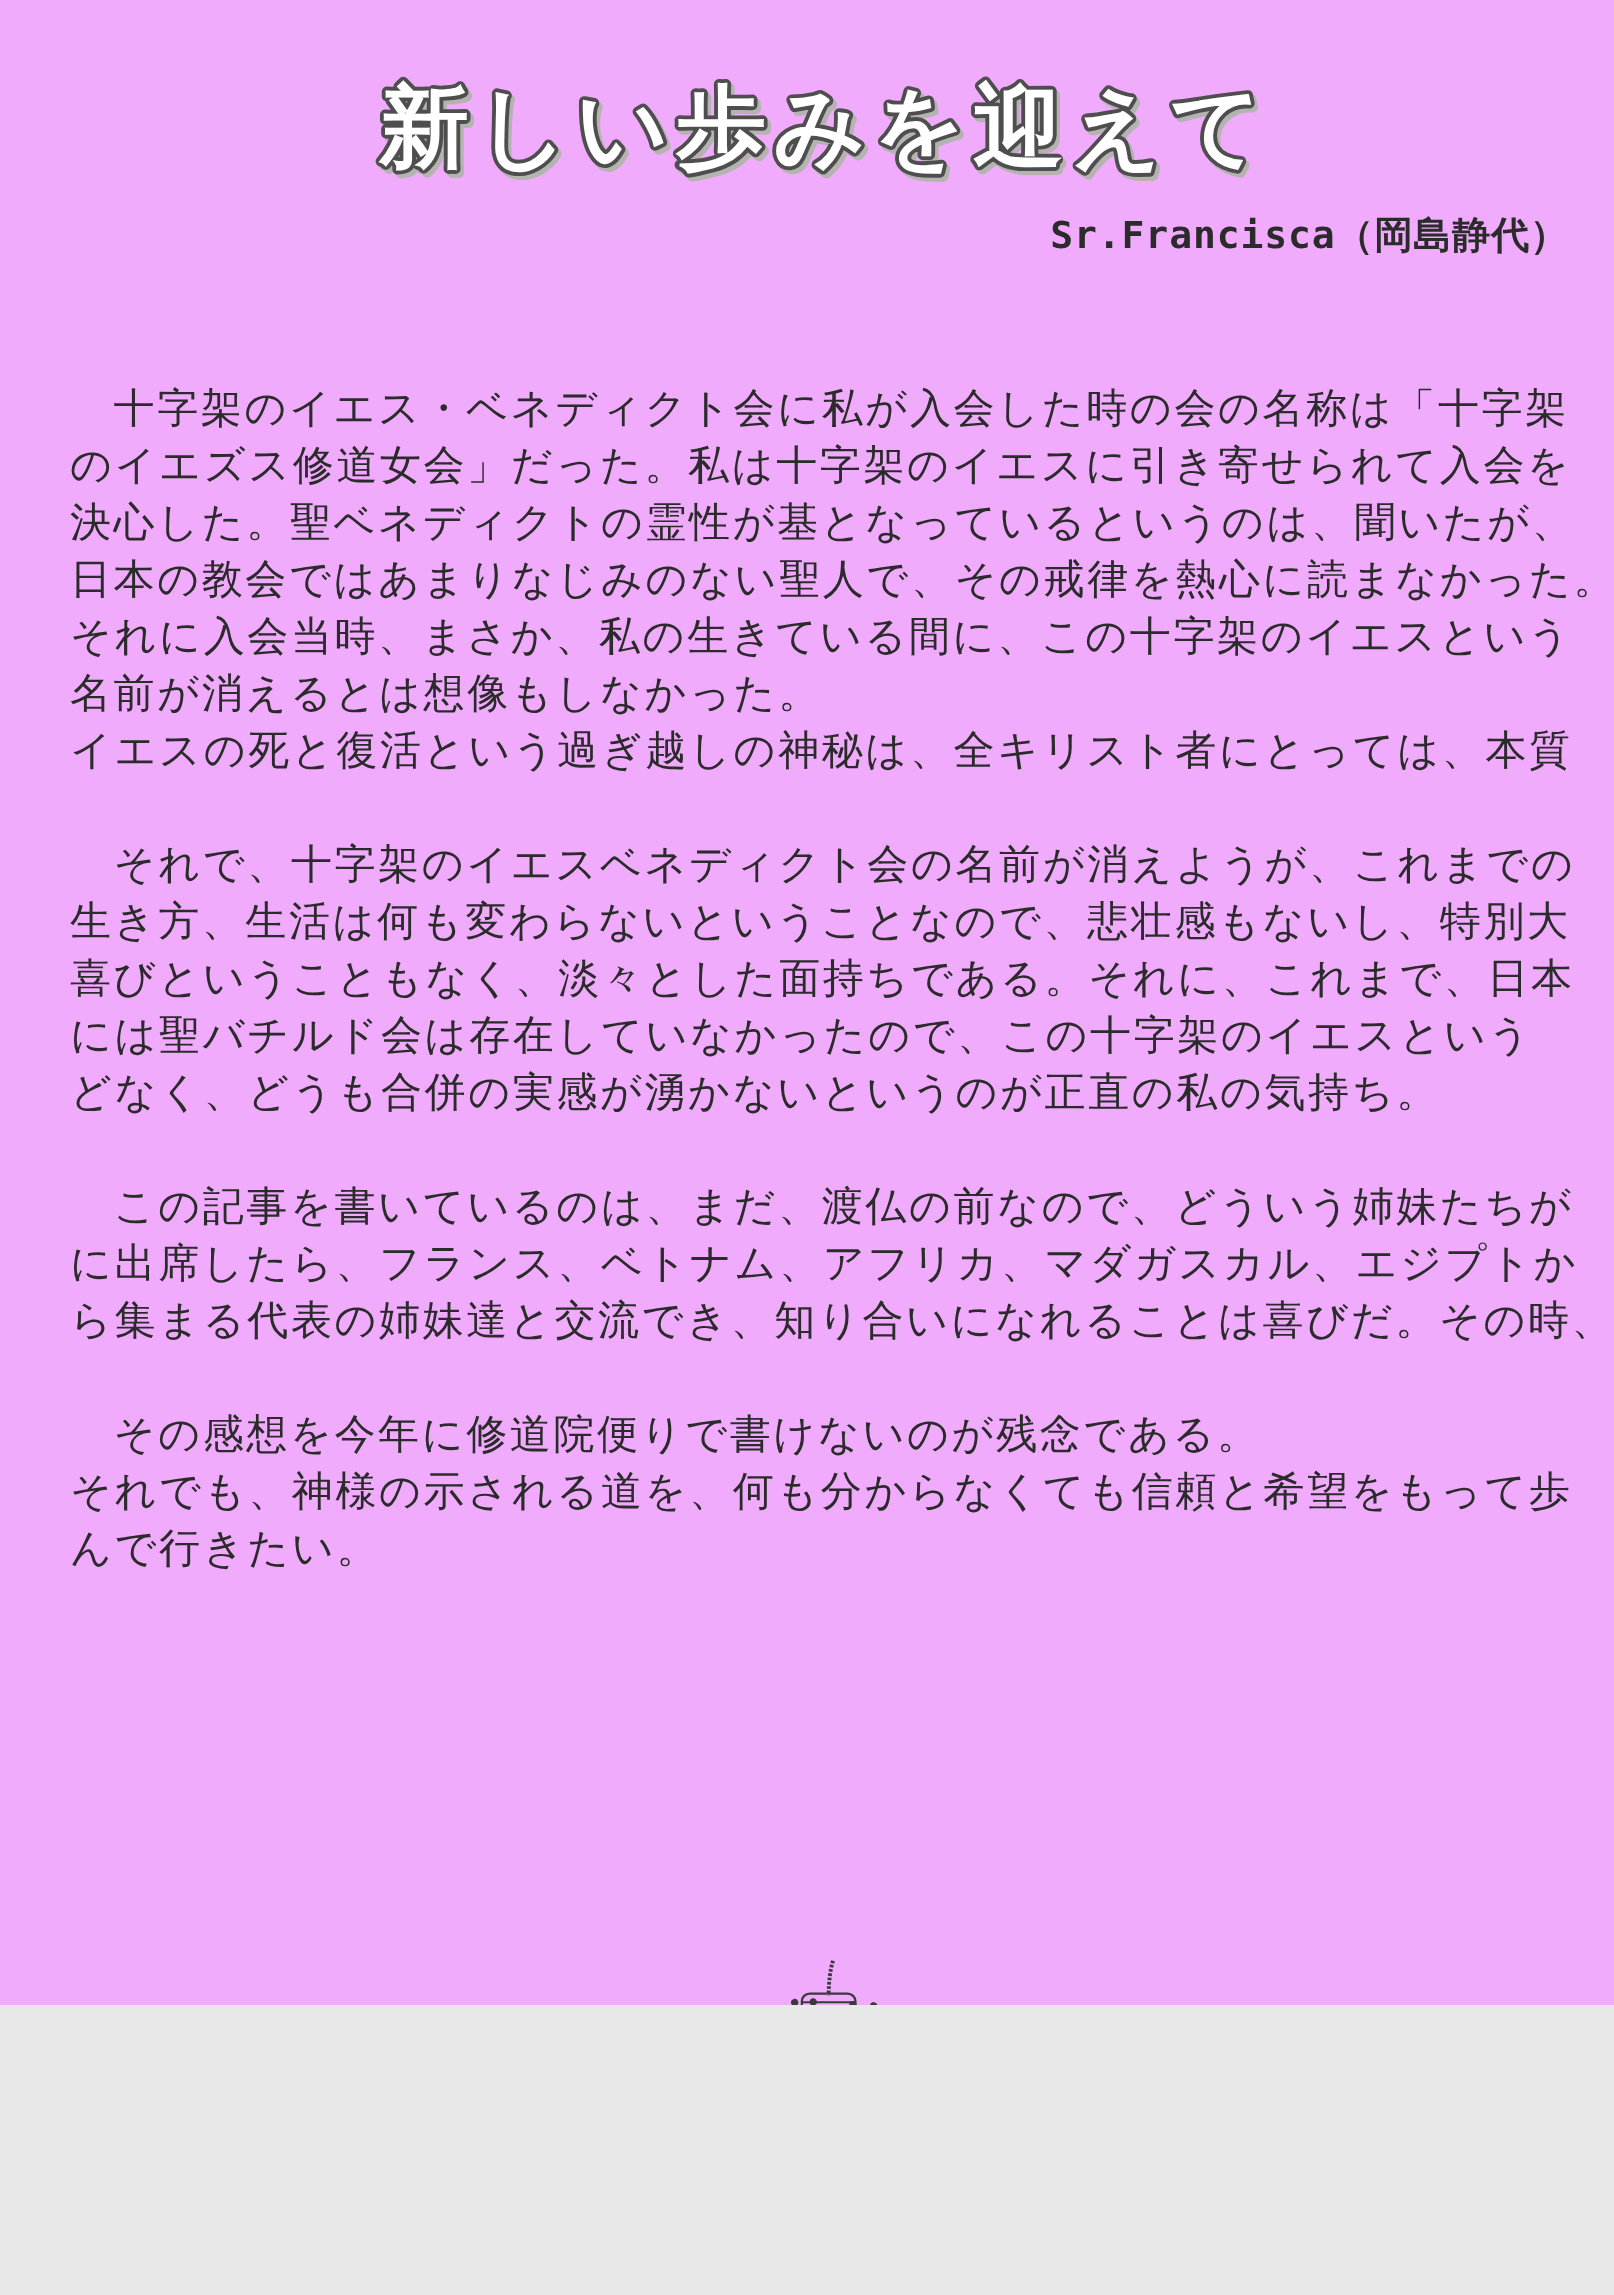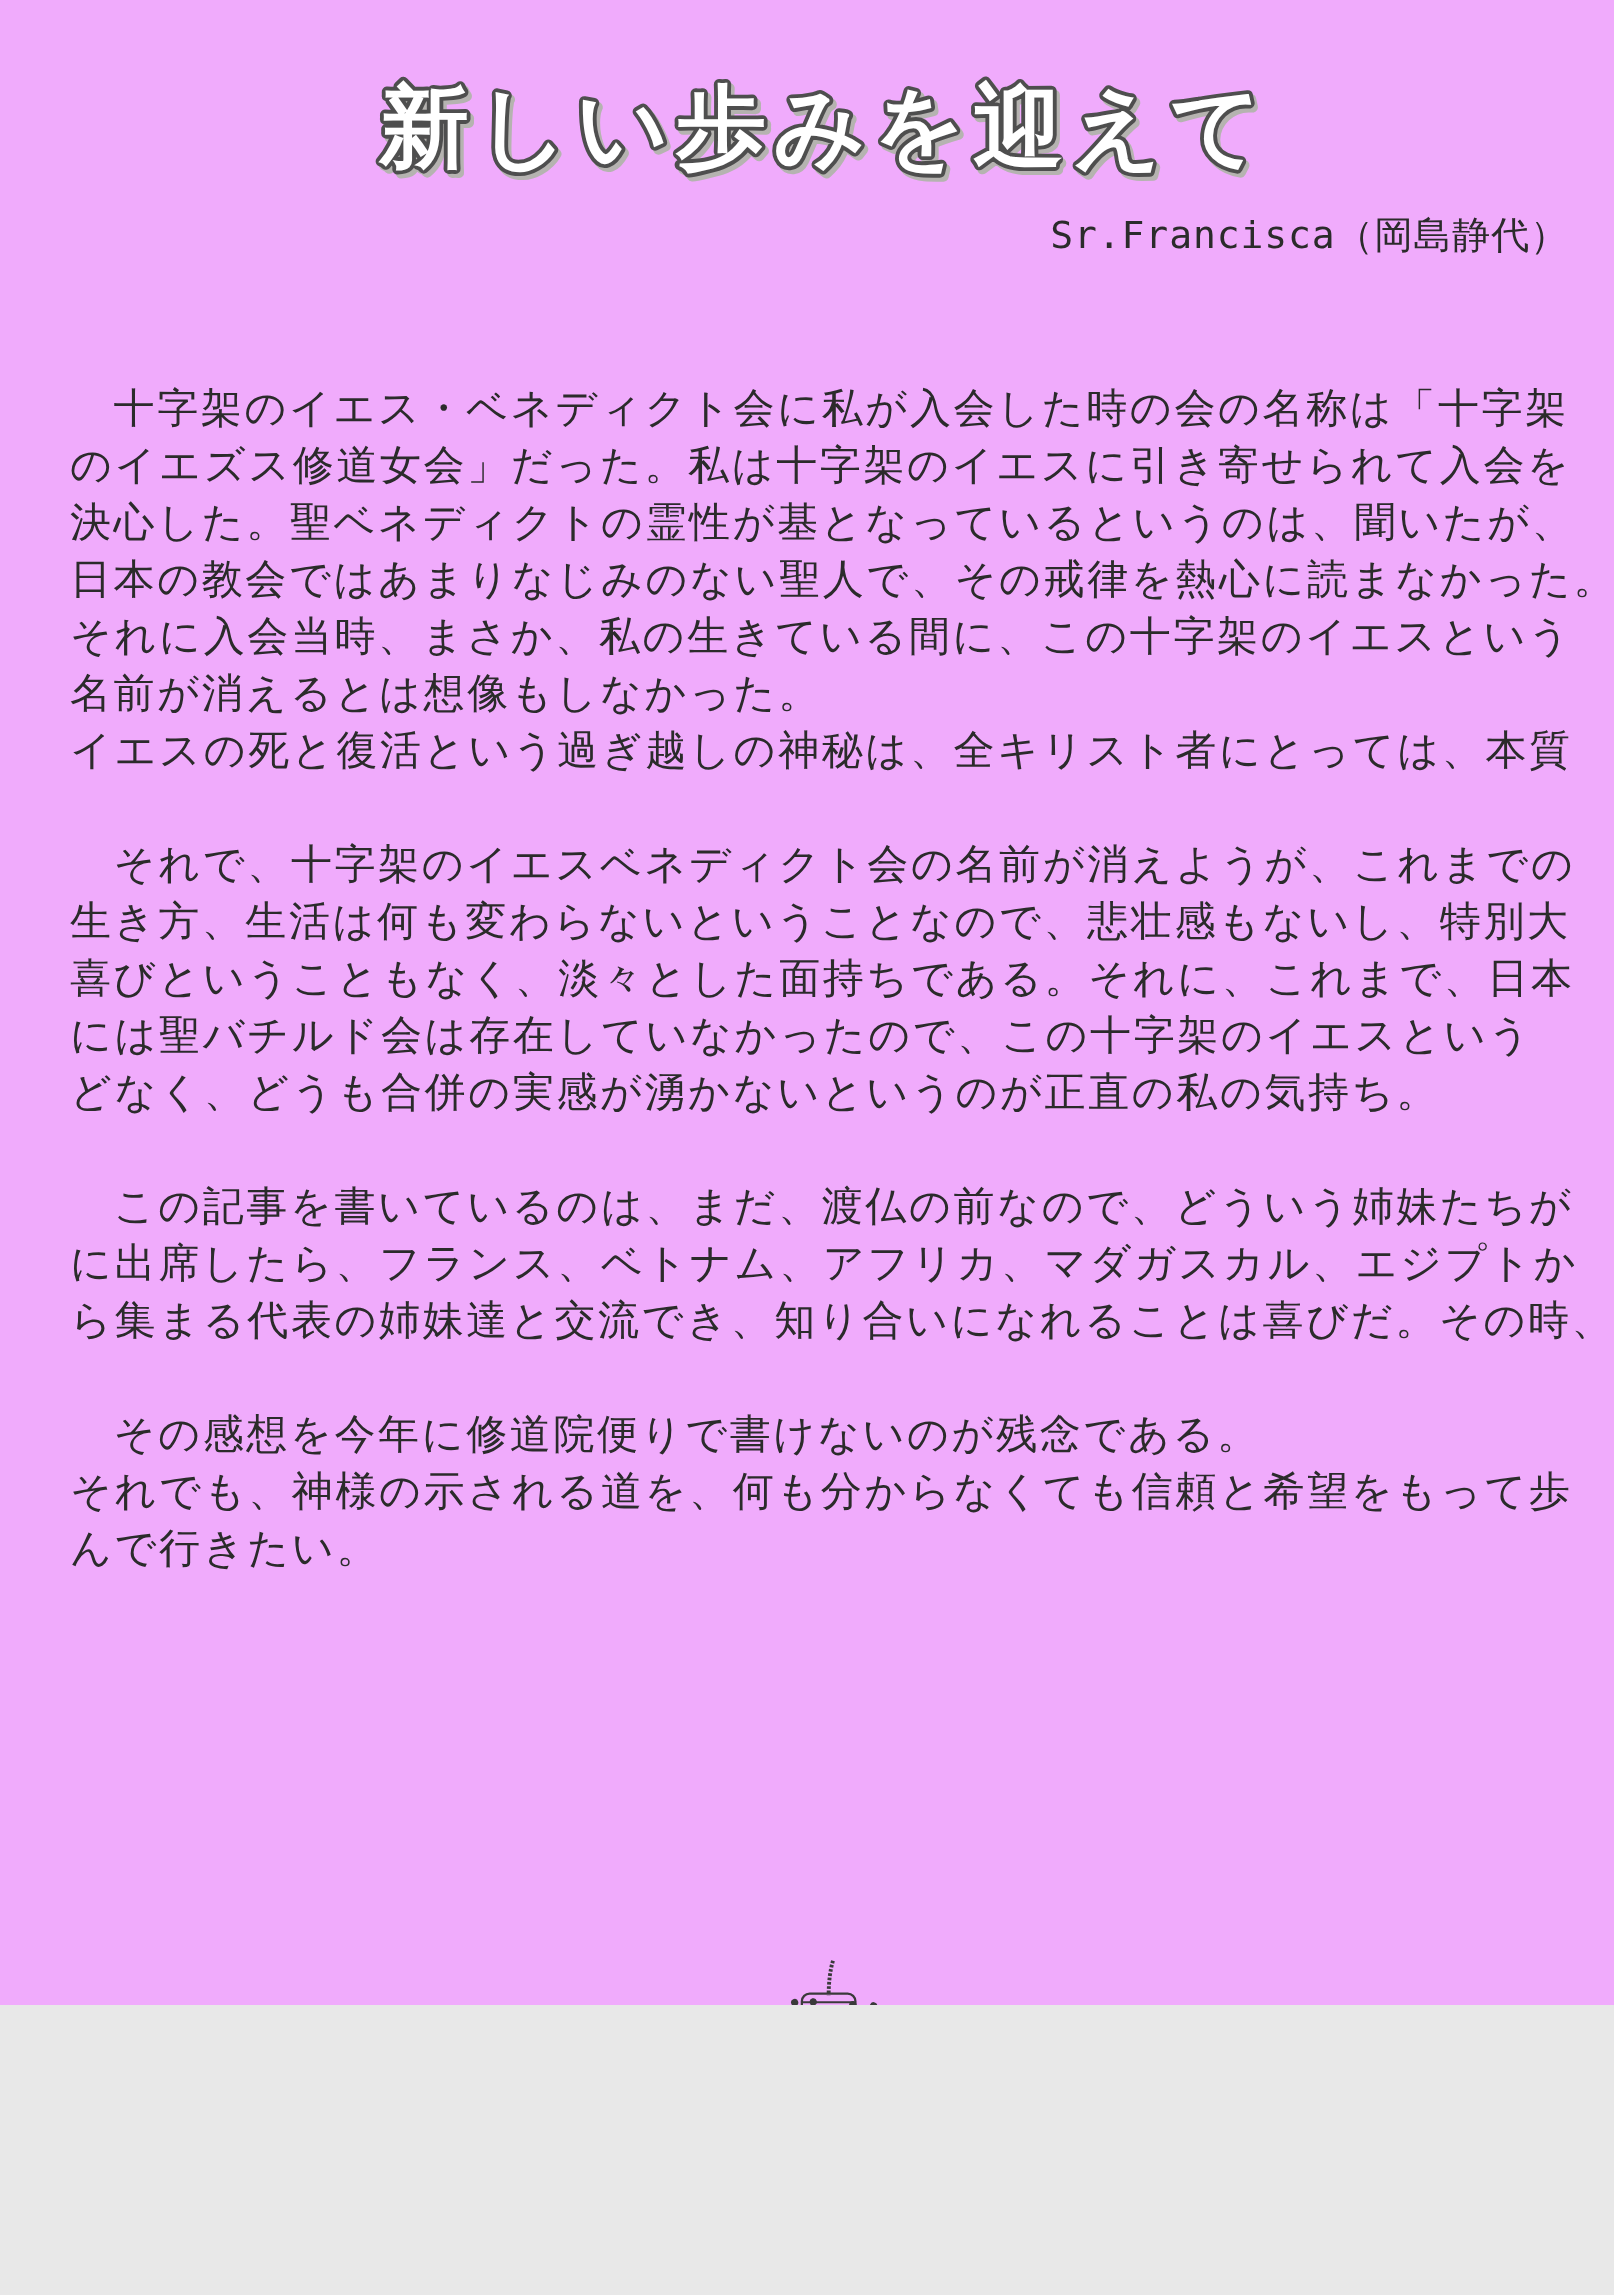--- a/index.html
+++ b/index.html
@@ -43,20 +43,21 @@
   
   .byline {
     position: absolute;
     top: 210px;
     right: 45px;
     font-family: "DejaVu Sans Mono", "Liberation Sans", monospace;
     font-size: 38px;
     letter-spacing: 0.9px;
     color: #2b2b2b;
     white-space: pre;
+    font-weight: bold;
   }
   
   .body-block {
     position: absolute;
     left: 70px;
     top: 380px;
     right: 43px;
   }
   .line {
     height: 57px;

